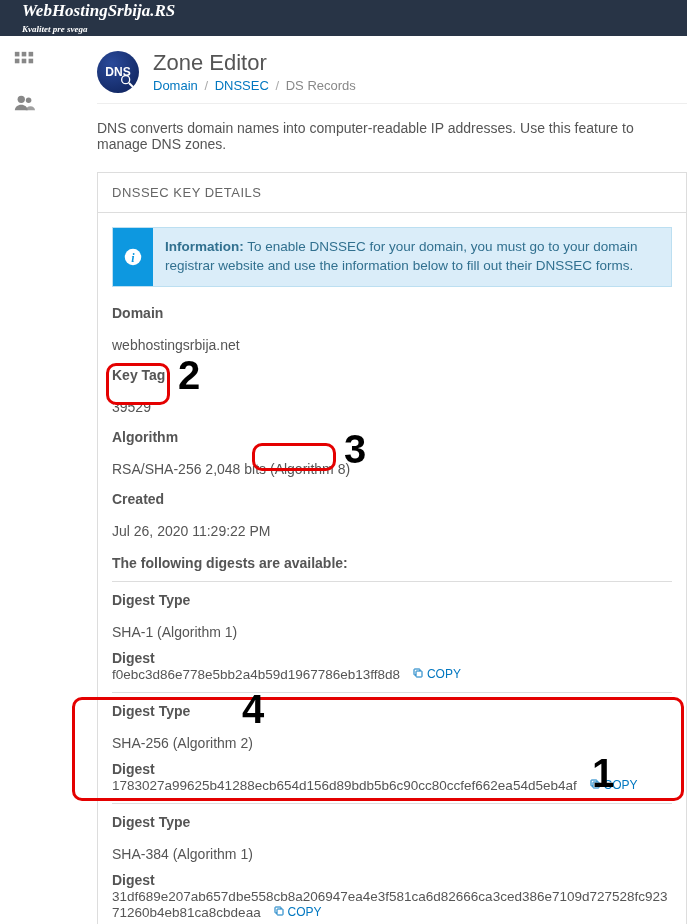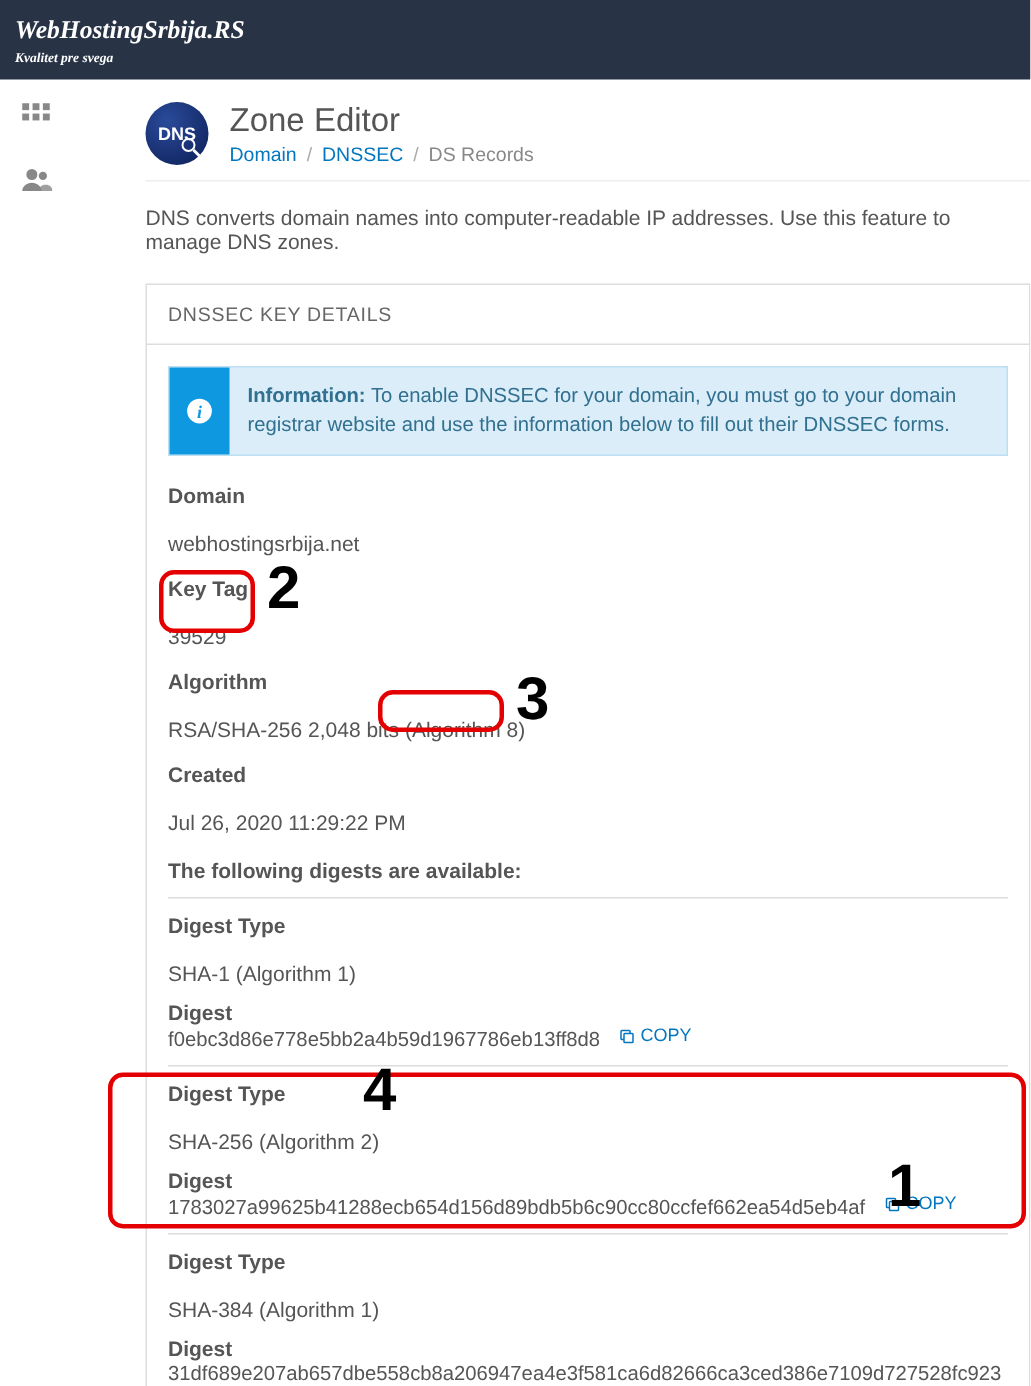--- a/index.html
+++ b/index.html
@@ -1,17 +1,17 @@
 <!DOCTYPE html>
 <html><head>
 <meta charset="utf-8">
 <style>
   * { box-sizing: border-box; margin: 0; padding: 0; }
   body { font-family: -apple-system, BlinkMacSystemFont, "Segoe UI", Arial, sans-serif; font-size: 14px; color: #555; background: #fff; width: 687px; }
-  .topbar { background: #283446; height: 53px; display: flex; align-items: center; padding: 0 10px; }
+  .topbar { background: #283446; height: 36px; display: flex; align-items: center; padding: 0 22px; }
   .logo { color: #fff; font-family: Georgia, serif; font-size: 17px; font-weight: bold; font-style: italic; line-height: 1; }
   .logo .tag { font-size: 9px; display: block; margin-top: 6px; }
   .body-wrap { display: flex; gap: 41px; }
   .sidebar { width: 48px; padding-top: 14px; display: flex; flex-direction: column; align-items: center; gap: 20px; }
   .sidebar .sicon { width: 22px; height: 22px; color: #888; }
   .main { flex: 1; padding: 8px 0 10px 8px; }
   .header { display: flex; align-items: center; gap: 14px; padding: 6px 0 10px 0; border-bottom: 1px solid #eee; margin-bottom: 16px;}
   .app-icon { width: 42px; height: 42px; border-radius: 50%; background: radial-gradient(circle at 35% 30%, #2a4a9a, #0c1f56); display: flex; align-items: center; justify-content: center; color: #fff; font-size: 12px; font-weight: bold; position: relative; }
   .app-icon svg { position: absolute; right: 4px; bottom: 4px; }
   h1 { font-size: 22px; font-weight: 400; color: #555; margin-bottom: 2px; }
@@ -26,21 +26,21 @@
   .callout-icon { background: #0d98e0; color: #fff; width: 40px; display: flex; align-items: center; justify-content: center; flex-shrink: 0; }
   .callout-text { padding: 10px 12px; font-size: 13.5px; color: #31708f; line-height: 1.4; }
   .callout-text strong { color: #31708f; font-weight: 700; }
   .field { margin-bottom: 14px; }
   .field-label { font-weight: 700; color: #555; font-size: 14px; }
   .field-value { color: #555; font-size: 14px; margin-top: 16px; }
   .subtitle { font-weight: 700; color: #555; margin: 16px 0 10px 0; }
   .digest-block { border-top: 1px solid #ddd; padding-top: 10px; margin-top: 6px; }
   .digest-block .field { margin-bottom: 10px; }
   .digest-val { font-size: 13.5px; color: #555; word-break: break-all; display: inline; }
-  .copy-btn { color: #0277c0; font-size: 12px; cursor: pointer; margin-left: 8px; display: inline-flex; align-items: flex-end; gap: 3px; white-space: nowrap;}
+  .copy-btn { color: #0277c0; font-size: 12px; cursor: pointer; margin-left: 8px; display: inline-flex; align-items: flex-start; gap: 3px; white-space: nowrap;}
   .copy-btn svg { width: 12px; height: 12px; }
   
   .anno-box { position: absolute; border: 3.5px solid #e40000; border-radius: 10px; pointer-events: none; }
   .anno-num { position: absolute; font-size: 40px; font-weight: 900; color: #000; font-family: Arial, sans-serif; pointer-events: none; }
   .rel { position: relative; }
 </style>
 </head>
 <body>
 
 <div class="topbar">

